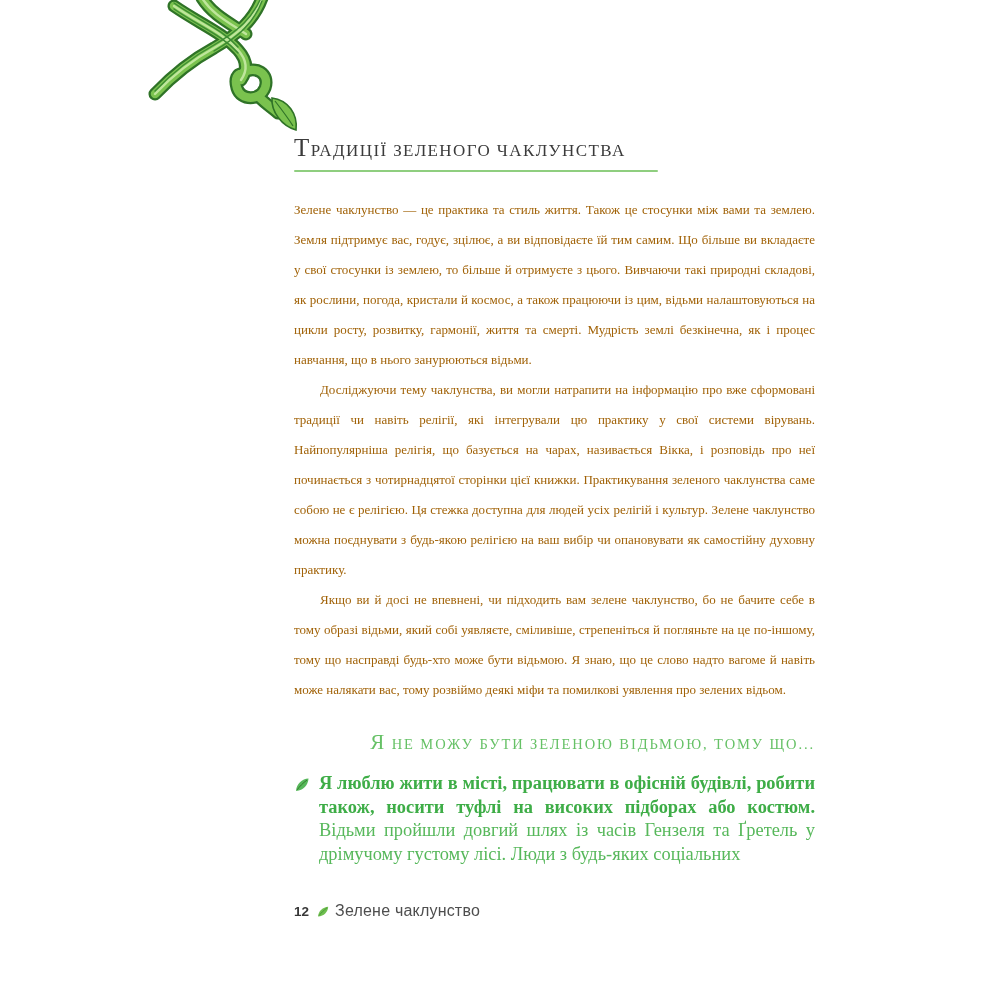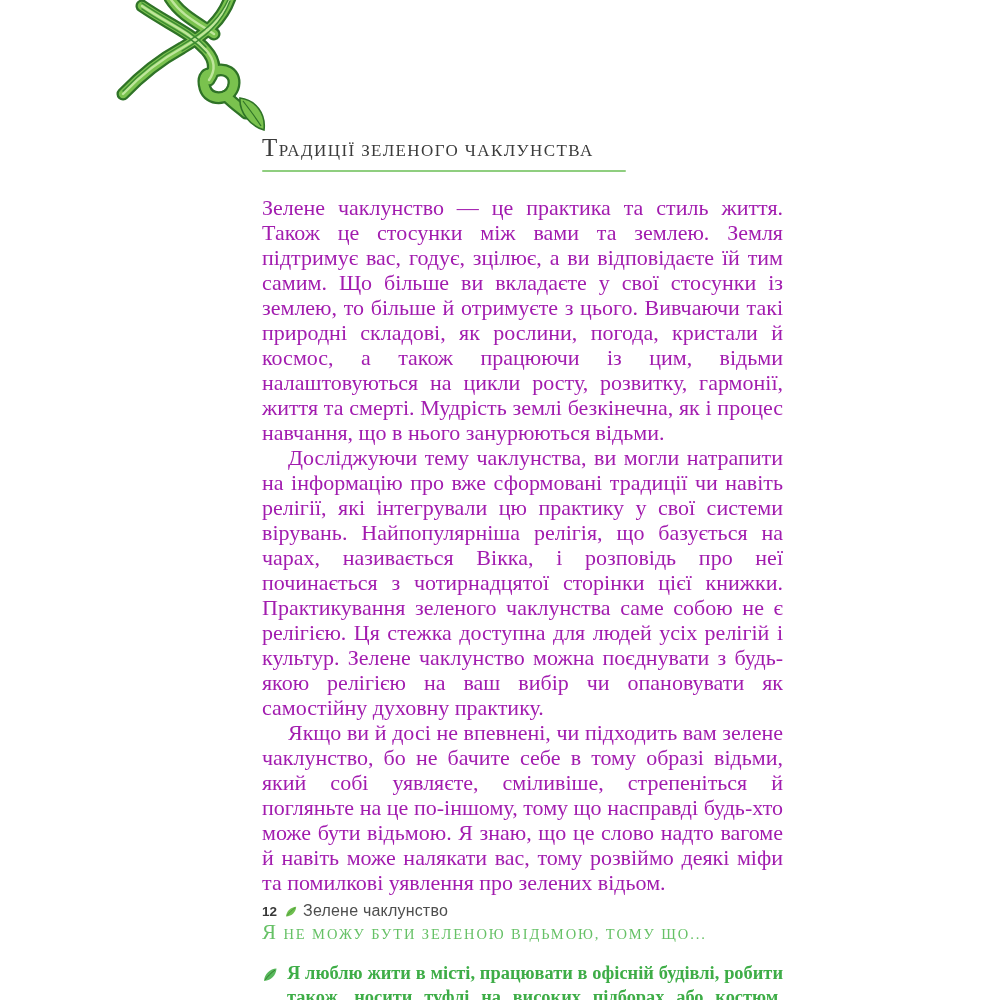--- a/index.html
+++ b/index.html
@@ -2,20 +2,21 @@
 <html lang="uk"><head>
 <meta charset="utf-8">
 <style>
   html,body{margin:0;padding:0;background:#ffffff;}
   .page{
     position:relative;
     width:804px;height:1000px;
     background:#ffffff;
     overflow:hidden;
     font-family:"Liberation Serif", serif;
+    margin-left:32px;
   }
   
   .ornament{
     position:absolute;left:110px;top:-6px;width:162px;height:144px;
   }
   
   .content{
     position:absolute;left:262px;top:134px;width:521px;
   }
   .title{
@@ -27,36 +28,37 @@
     letter-spacing:1.4px;
     color:#3b3b3b;
   }
   .title::first-letter{font-size:25px;}
   .rule{
     width:364px;height:2px;margin-top:8px;
     background:#8fce7f;border-radius:1px;
   }
   p.body{
     margin:0;
-    font-size:22px;
-    line-height:25px;
-    color:#a21caf;
+    font-size:13px;
+    line-height:30px;
+    color:#a16207;
     text-align:justify;
     hyphens:auto;
   }
   p.body.first{margin-top:23px;}
   p.body.indent{text-indent:26px;}
   .green-heading{
     margin:25px 0 0 0;
     font-family:"Liberation Serif", serif;
     font-weight:normal;
     text-transform:uppercase;
     font-size:14.5px;
     letter-spacing:1.9px;
     color:#66c166;
+    text-align:right;
   }
   .green-heading::first-letter{font-size:21px;}
   .myth{
     display:flex;
     margin-top:17px;
   }
   .myth .leaf-bullet{
     flex:0 0 16px;
     margin:5px 9px 0 0;
   }

